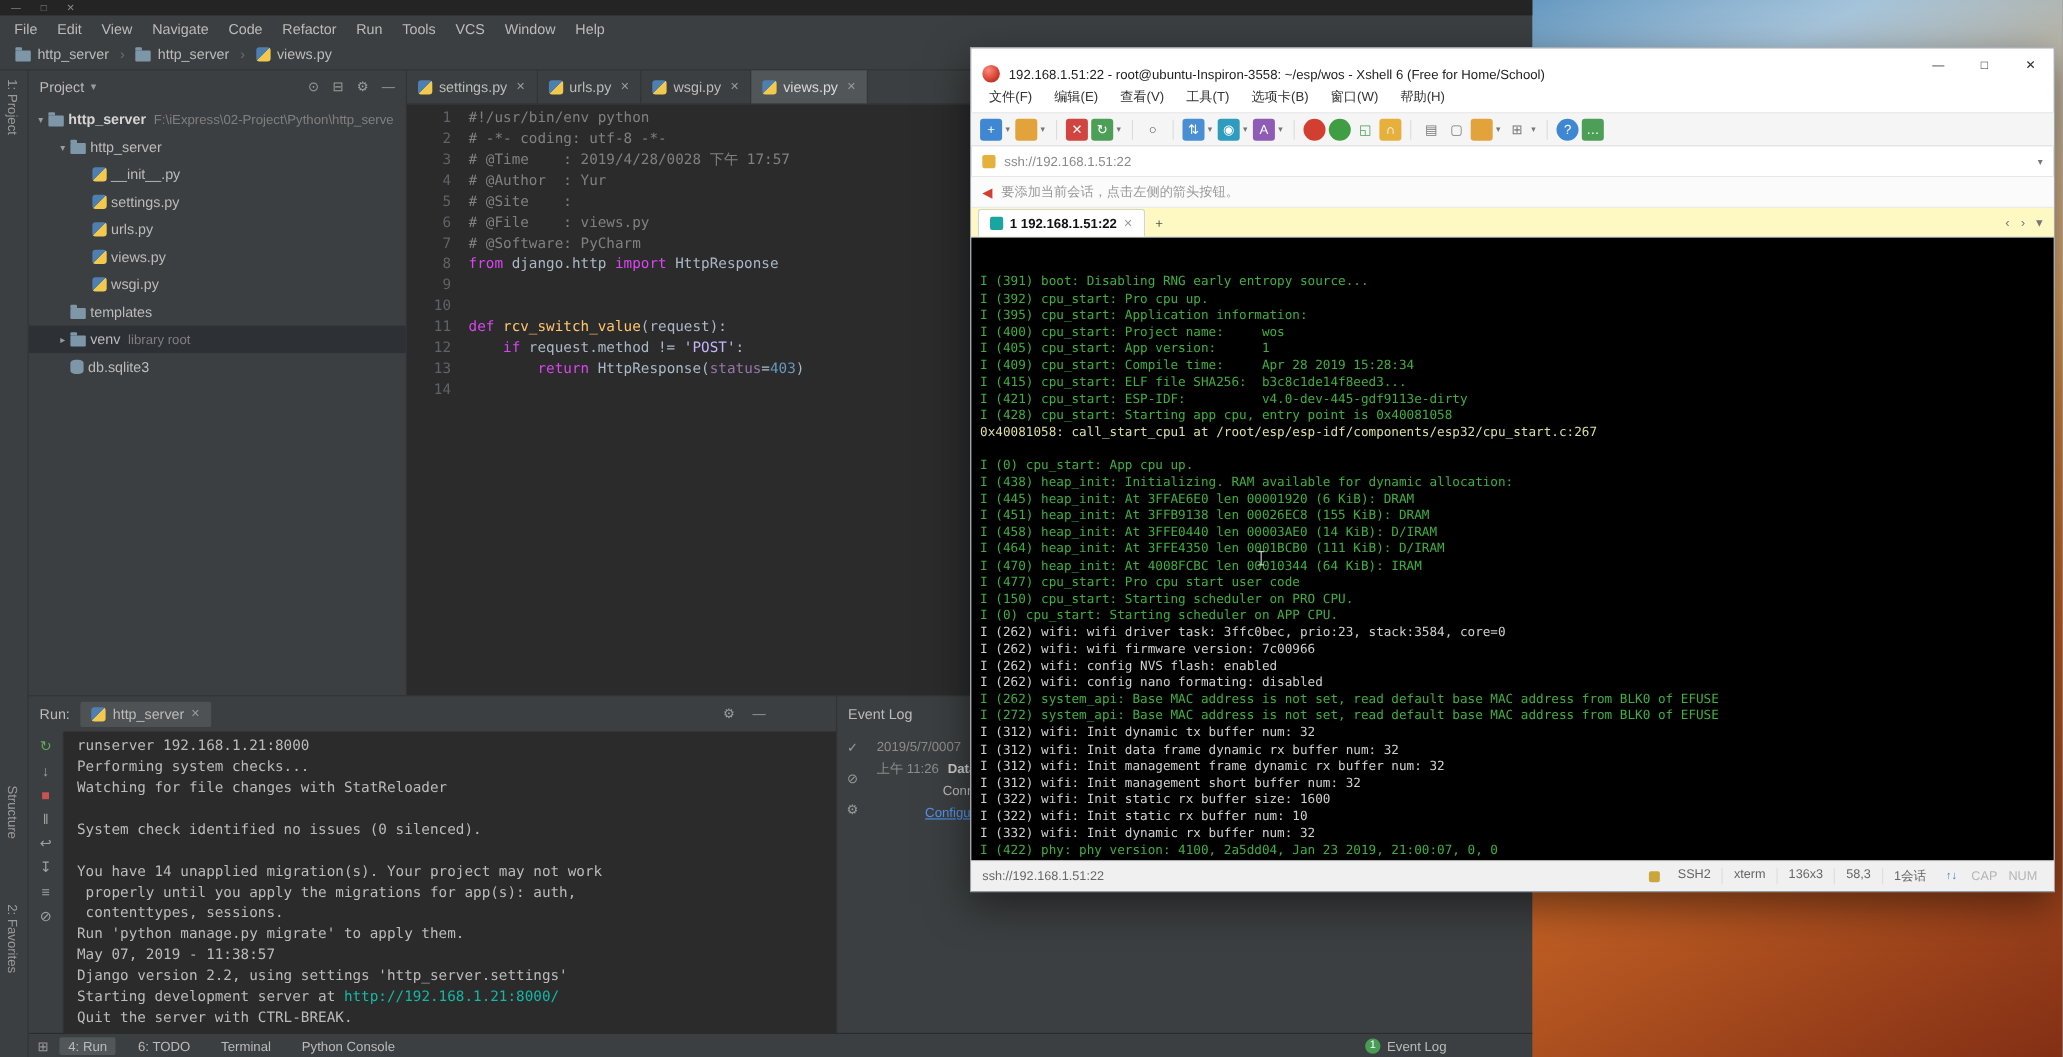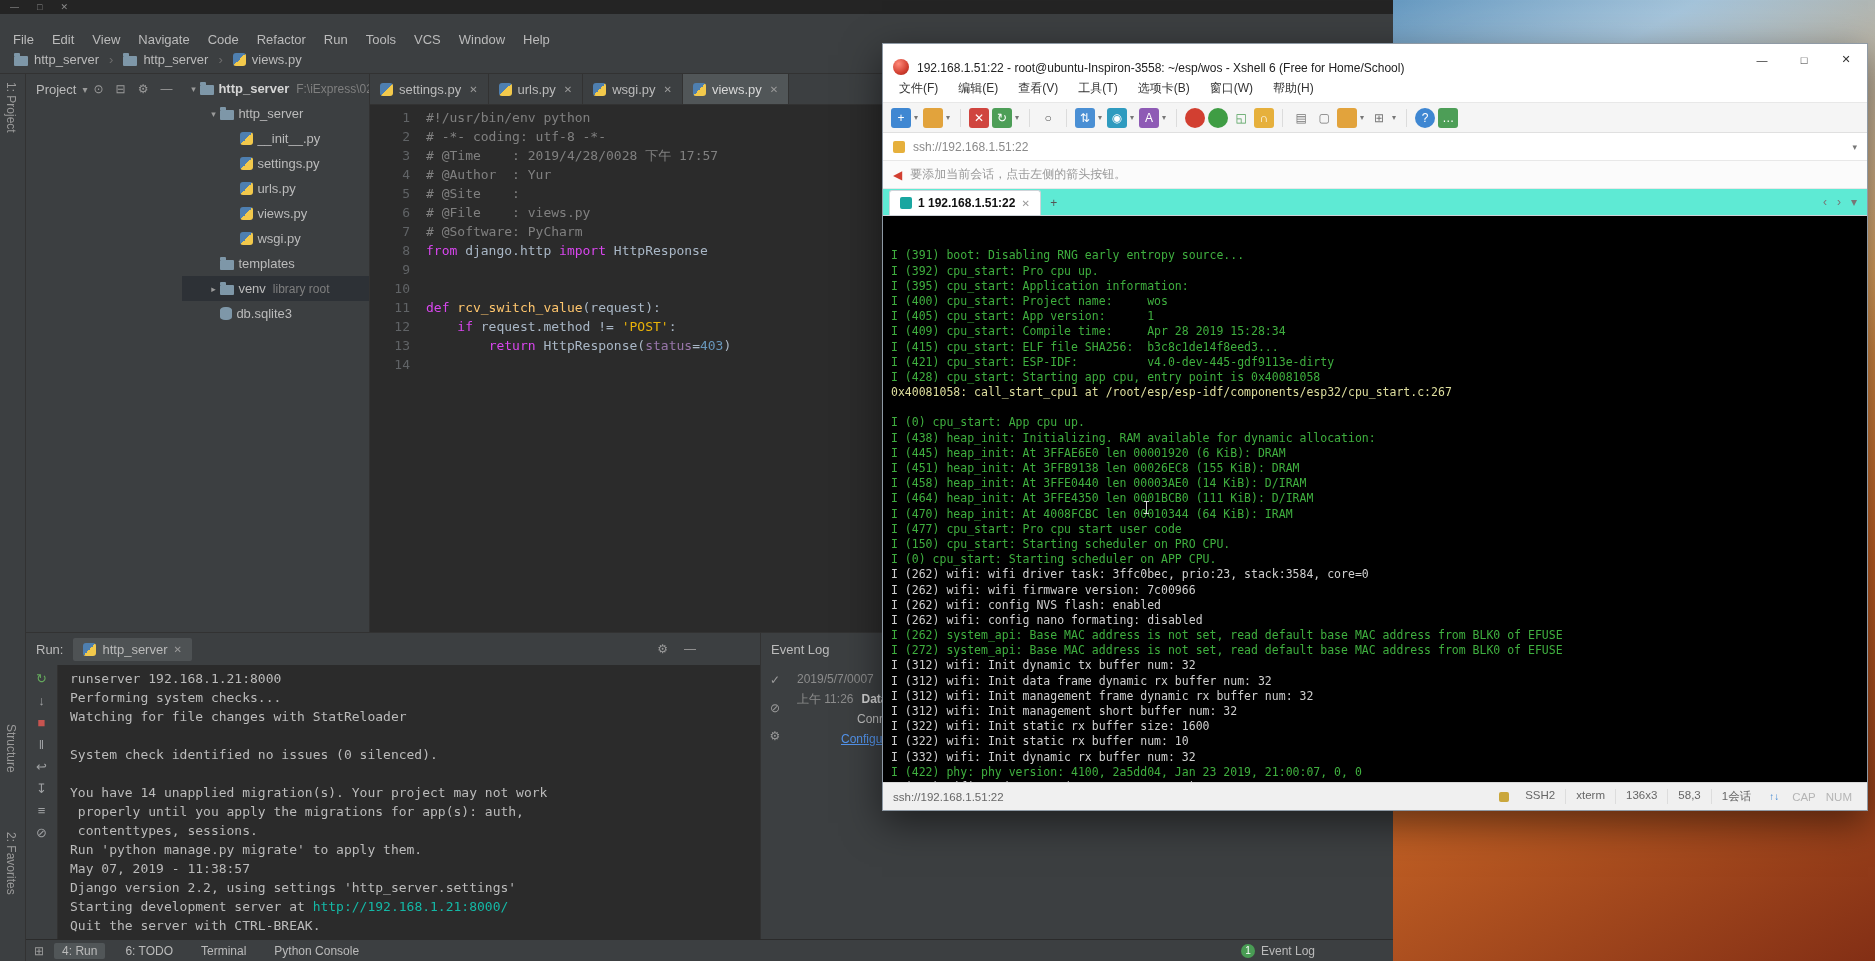--- a/index.html
+++ b/index.html
@@ -8,32 +8,32 @@
  radial-gradient(700px 360px at 88% 18%, rgba(255,255,255,.28), transparent 60%),
  linear-gradient(150deg,#10385c 0%,#2a6397 24%,#5d93bd 38%,#9fc0d8 48%,#d99a52 66%,#c05f24 80%,#832f15 100%)}
 .win{position:absolute}
 
 
 #pycharm{left:0;top:0;width:1393px;height:961px;background:#3c3f41;color:#bbb;font-size:13px;z-index:1;display:flex;flex-direction:column}
 .pc-titlebar{height:14px;background:#242424;color:#787878;font-size:10px;display:flex;align-items:center;padding:0 10px;gap:16px;flex:none}
 .pc-title{flex:1;white-space:nowrap;overflow:hidden}
 .pc-controls{display:flex;gap:18px}
 .pc-cbtn{color:#8a8a8a;font-size:9px}
-.pc-menubar{height:22px;display:flex;align-items:flex-start;padding:16px 4px;flex:none}
+.pc-menubar{height:22px;display:flex;align-items:flex-end;padding:0 4px;flex:none}
 .pc-menu{padding:2px 9px}
 .pc-navbar{height:28px;display:flex;align-items:center;padding:0 10px;gap:2px;border-bottom:1px solid #323232;flex:none}
 .crumb{display:flex;align-items:center;gap:6px;padding:2px 4px}
 .crumb-sep{color:#6d6d6d;padding:0 4px}
 .pc-body{flex:1;display:flex;min-height:0}
 .stripe{width:26px;border-right:1px solid #323232;position:relative;flex:none}
 .stripe-label{position:absolute;left:4px;writing-mode:vertical-rl;font-size:12px;color:#9a9a9a;white-space:nowrap}
 .s-top{top:8px}.s-struct{top:650px}.s-fav{top:758px}
 .pc-right{flex:1;display:flex;flex-direction:column;min-width:0}
 .pc-upper{flex:1;display:flex;min-height:0}
-.project-panel{width:344px;border-right:1px solid #323232;display:flex;flex-direction:row;flex:none}
+.project-panel{width:344px;border-right:1px solid #323232;display:flex;flex-direction:column;flex:none}
 .pp-header{height:30px;display:flex;align-items:center;padding:0 10px;gap:6px;flex:none}
 .pp-caret{color:#9a9a9a;font-size:10px}
 .pp-icons{margin-left:auto;display:flex;gap:12px;color:#9a9a9a}
 .pp-ic{font-size:12px}
 .pp-tree{flex:1;overflow:hidden;padding-top:2px}
 .tree-row{height:25px;display:flex;align-items:center;white-space:nowrap}
 .tree-row.sel{background:#2d3136}
 .t-arrow{width:14px;text-align:center;color:#9b9b9b;font-size:9px;flex:none}
 .t-label{margin-left:4px}
 .t-label.bold{font-weight:bold;color:#d5d5d5}
@@ -45,21 +45,21 @@
 .editor-wrap{flex:1;display:flex;flex-direction:column;background:#2b2b2b;min-width:0}
 .tabbar{height:31px;background:#3c3f41;display:flex;border-bottom:1px solid #323232;flex:none}
 .etab{display:flex;align-items:center;gap:6px;padding:0 10px;border-right:1px solid #323232;color:#bbb}
 .etab.active{background:#515658;color:#d8d8d8}
 .etab .x{color:#9a9a9a;font-size:10px;margin-left:2px}
 .editor-body{flex:1;display:flex;font-family:"DejaVu Sans Mono",monospace;font-size:13px;line-height:19px;padding-top:3px;overflow:hidden}
 .gutter{width:56px;color:#606366;text-align:right;padding-right:16px;flex:none}
 .ln{height:19px}
 .code{flex:1;white-space:pre;color:#A9B7C6;overflow:hidden}
 .code-line{height:19px}
-.tk-com{color:#808080}.tk-kw{color:#d946ef}.tk-str{color:#eab308}.tk-num{color:#6897BB}
+.tk-com{color:#808080}.tk-kw{color:#d946ef}.tk-str{color:#c4b5fd}.tk-num{color:#6897BB}
 .tk-fn{color:#FFC66D}.tk-ka{color:#9876AA}.tk-pl{color:#A9B7C6}
 .pc-lower{height:307px;display:flex;flex:none;min-width:0;border-top:1px solid #323232}
 .run-panel{width:734px;display:flex;flex-direction:column;flex:none}
 .rp-header{height:32px;display:flex;align-items:center;gap:10px;padding:0 10px;position:relative;flex:none}
 .rp-tab{display:flex;align-items:center;gap:6px;background:#4e5254;padding:4px 10px;border-radius:2px}
 .rp-tab .x{color:#9a9a9a;font-size:10px}
 .rp-hicons{position:absolute;right:64px;display:flex;gap:16px;color:#9a9a9a;font-size:12px}
 .rp-body{flex:1;display:flex;min-height:0}
 .rp-icons{width:32px;border-right:1px solid #323232;display:flex;flex-direction:column;align-items:center;padding-top:6px;gap:7px;flex:none}
 .rp-ic{font-size:13px}
@@ -100,21 +100,21 @@
 .xt-icon.round{border-radius:50%}
 .xt-icon.flat{background:transparent}
 .xt-dd{color:#777;font-size:8px;margin-right:2px}
 .xt-sep{width:1px;height:18px;background:#dcdcdc;margin:0 5px}
 .xs-addrbar{height:28px;display:flex;align-items:center;border-bottom:1px solid #e8e8e8;padding:0 10px;gap:8px;flex:none}
 .addr-lock{width:12px;height:12px;background:#e6b03c;border-radius:2px;flex:none}
 .addr-text{flex:1;color:#8a8a8a}
 .addr-dd{color:#777;font-size:9px}
 .xs-hintbar{height:28px;display:flex;align-items:center;background:#fbfbfb;border-bottom:1px solid #e8e8e8;padding:0 10px;gap:8px;color:#999;flex:none}
 .hint-icon{color:#d23f31;font-size:12px}
-.xs-tabbar{height:27px;background:#5eead4;display:flex;align-items:flex-end;padding:2px 6px 0;gap:2px;border-bottom:1px solid #cfd4d9;flex:none}
+.xs-tabbar{height:27px;background:#fef9c3;display:flex;align-items:flex-end;padding:2px 6px 0;gap:2px;border-bottom:1px solid #cfd4d9;flex:none}
 .xs-tab{background:#fff;height:25px;display:flex;align-items:center;gap:6px;padding:0 10px;border:1px solid #cfd4d9;border-bottom:none;border-radius:3px 3px 0 0;color:#111}
 .xs-tablabel{font-weight:bold}
 .xs-tab .x{color:#999;font-size:10px}
 .xs-tabplus{width:22px;height:24px;display:flex;align-items:center;justify-content:center;color:#555}
 .xs-tabnav{margin-left:auto;display:flex;gap:10px;color:#777;padding:0 4px 6px 0}
 .xs-terminal{flex:1;background:#000;font-family:"DejaVu Sans Mono",monospace;font-size:11.5px;line-height:15.2px;padding:2px 8px;white-space:pre;overflow:hidden;position:relative}
 .term-line{height:15.2px}
 .tc-g{color:#3faf3f}.tc-w{color:#cfcfcf}.tc-y{color:#dede9e}
 .ibeam{position:absolute;left:263px;top:285px;width:1px;height:13px;background:#d8d8d8}
 .ibeam::before,.ibeam::after{content:"";position:absolute;left:-2px;width:5px;height:1px;background:#d8d8d8}

